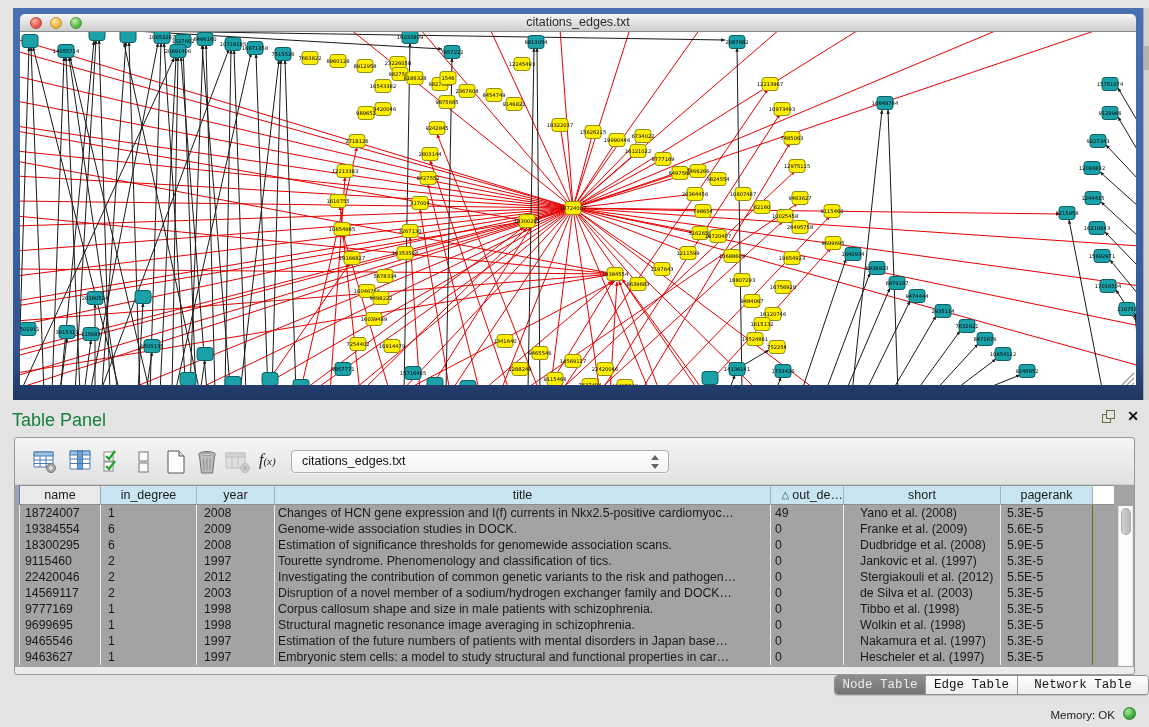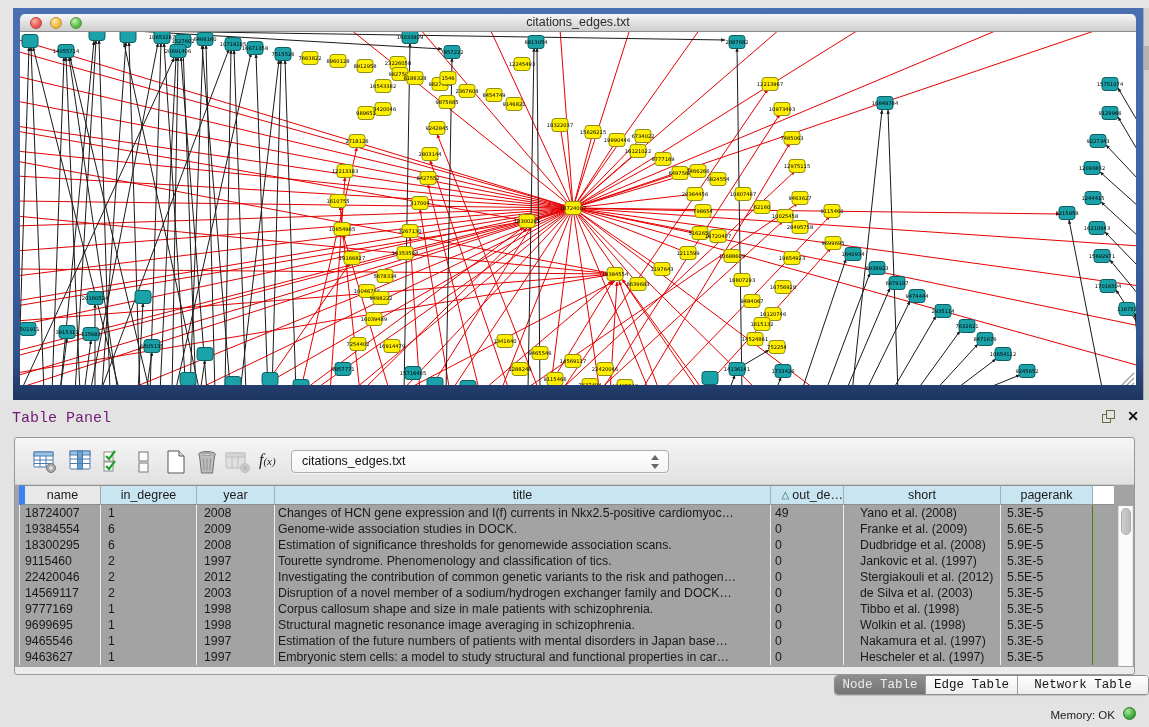--- a/index.html
+++ b/index.html
@@ -18,21 +18,21 @@
   .lights { position:absolute; left:10px; top:3px; display:flex; gap:8px; }
   .light { width:12px; height:12px; border-radius:50%; }
   .light.red   { background:radial-gradient(circle at 35% 30%, #ffb0a8, #ee5f55 55%, #c93b30); border:1px solid #b5473c; }
   .light.yellow{ background:radial-gradient(circle at 35% 30%, #ffe9b0, #f6bd46 55%, #d89a1f); border:1px solid #c09035; }
   .light.green { background:radial-gradient(circle at 35% 30%, #c9f0b0, #60c24d 55%, #3d9c2d); border:1px solid #55953f; }
   .canvas { width:100%; height:353px; background:#ffffff; position:relative; overflow:hidden; }
   .canvas svg { position:absolute; left:0; top:0; }
 
   .table-section { position:absolute; left:0; top:400px; width:1149px; height:327px; background:#e3e3e3; }
   .panel-header { position:relative; height:36px; }
-  .panel-title { position:absolute; left:12px; top:10px; font-size:15px; color:#701a75;font-family:Liberation Mono, monospace; }
+  .panel-title { position:absolute; left:12px; top:10px; font-size:18px; color:#15803d; }
   .hdr-icons { position:absolute; right:10px; top:9px; display:flex; gap:12px; align-items:center; }
   .float-icon { width:13px; height:13px; position:relative; }
   .float-icon .sq1 { position:absolute; left:0; bottom:0; width:9px; height:9px; border:1px solid #6b6b40; background:#e3e3e3; }
   .float-icon .sq2 { position:absolute; right:0; top:0; width:9px; height:9px; border:1px solid #6b6b40; background:#e3e3e3; }
   .close-icon { font-size:14px; font-weight:bold; color:#111; line-height:14px; }
 
   .inner-panel { position:absolute; left:14px; top:37px; width:1121px; height:238px;
     background:#a3a3a3; border:1px solid #989898; border-radius:3px; overflow:hidden; }
   .panel-bottom-strip { position:absolute; left:0; bottom:0; width:100%; height:7px; background:#ececec; }
   .toolbar { position:relative; height:47px; background:linear-gradient(#f5f5f5,#e1e1e1); border-bottom:1px solid #cccccc; }
@@ -41,21 +41,21 @@
     background:linear-gradient(#ffffff,#f3f3f3); box-shadow:0 1px 0 rgba(255,255,255,.7); }
   .combo-text { position:absolute; left:10px; top:3px; font-size:12.5px; color:#111; }
   .spinner { position:absolute; right:9px; top:4px; width:8px; height:14px; }
   .spinner .up { position:absolute; top:0; left:0; width:0; height:0; border-left:4px solid transparent; border-right:4px solid transparent; border-bottom:5px solid #666; }
   .spinner .dn { position:absolute; bottom:0; left:0; width:0; height:0; border-left:4px solid transparent; border-right:4px solid transparent; border-top:5px solid #666; }
 
   .grid { display:grid; grid-template-columns:82px 96px 78px 496px 73px 157px 92px 1fr; }
   .thead { margin-left:4px; margin-right:20px; height:20px; }
   .th { background:#c9e5f1; border-top:1px solid #8f8f8f; border-bottom:1px solid #8f8f8f; border-right:1px solid #9fb2ba;
         font-size:12.5px; line-height:18px; color:#1a1a1a; text-align:center; overflow:hidden; white-space:nowrap; }
-  .th.first { background:#e9e9e9; border-left:6px solid #3b82f6; border-right:1px solid #a8a8a8; }
+  .th.first { background:#e9e9e9; border-left:1px solid #3b82f6; border-right:1px solid #a8a8a8; }
   .th.sorted { text-align:right; padding-left:4px; }
   .sort-tri { display:inline-block; font-size:10px; color:#2e5f6e; transform:translateY(-1px); margin-right:3px; }
   .tbody { margin-left:4px; margin-right:20px; }
   .tr { height:16px; }
   .td { font-size:12.3px; line-height:16px; color:#191919; white-space:nowrap; overflow:hidden; border-right:1px solid #efefef; }
   .td.c1 { padding-left:5px; border-left:1px solid #e9e9e9; }
   .td.c2 { padding-left:7px; }
   .td.c3 { padding-left:7px; }
   .td.c4 { padding-left:3px; }
   .td.c5 { padding-left:4px; }

